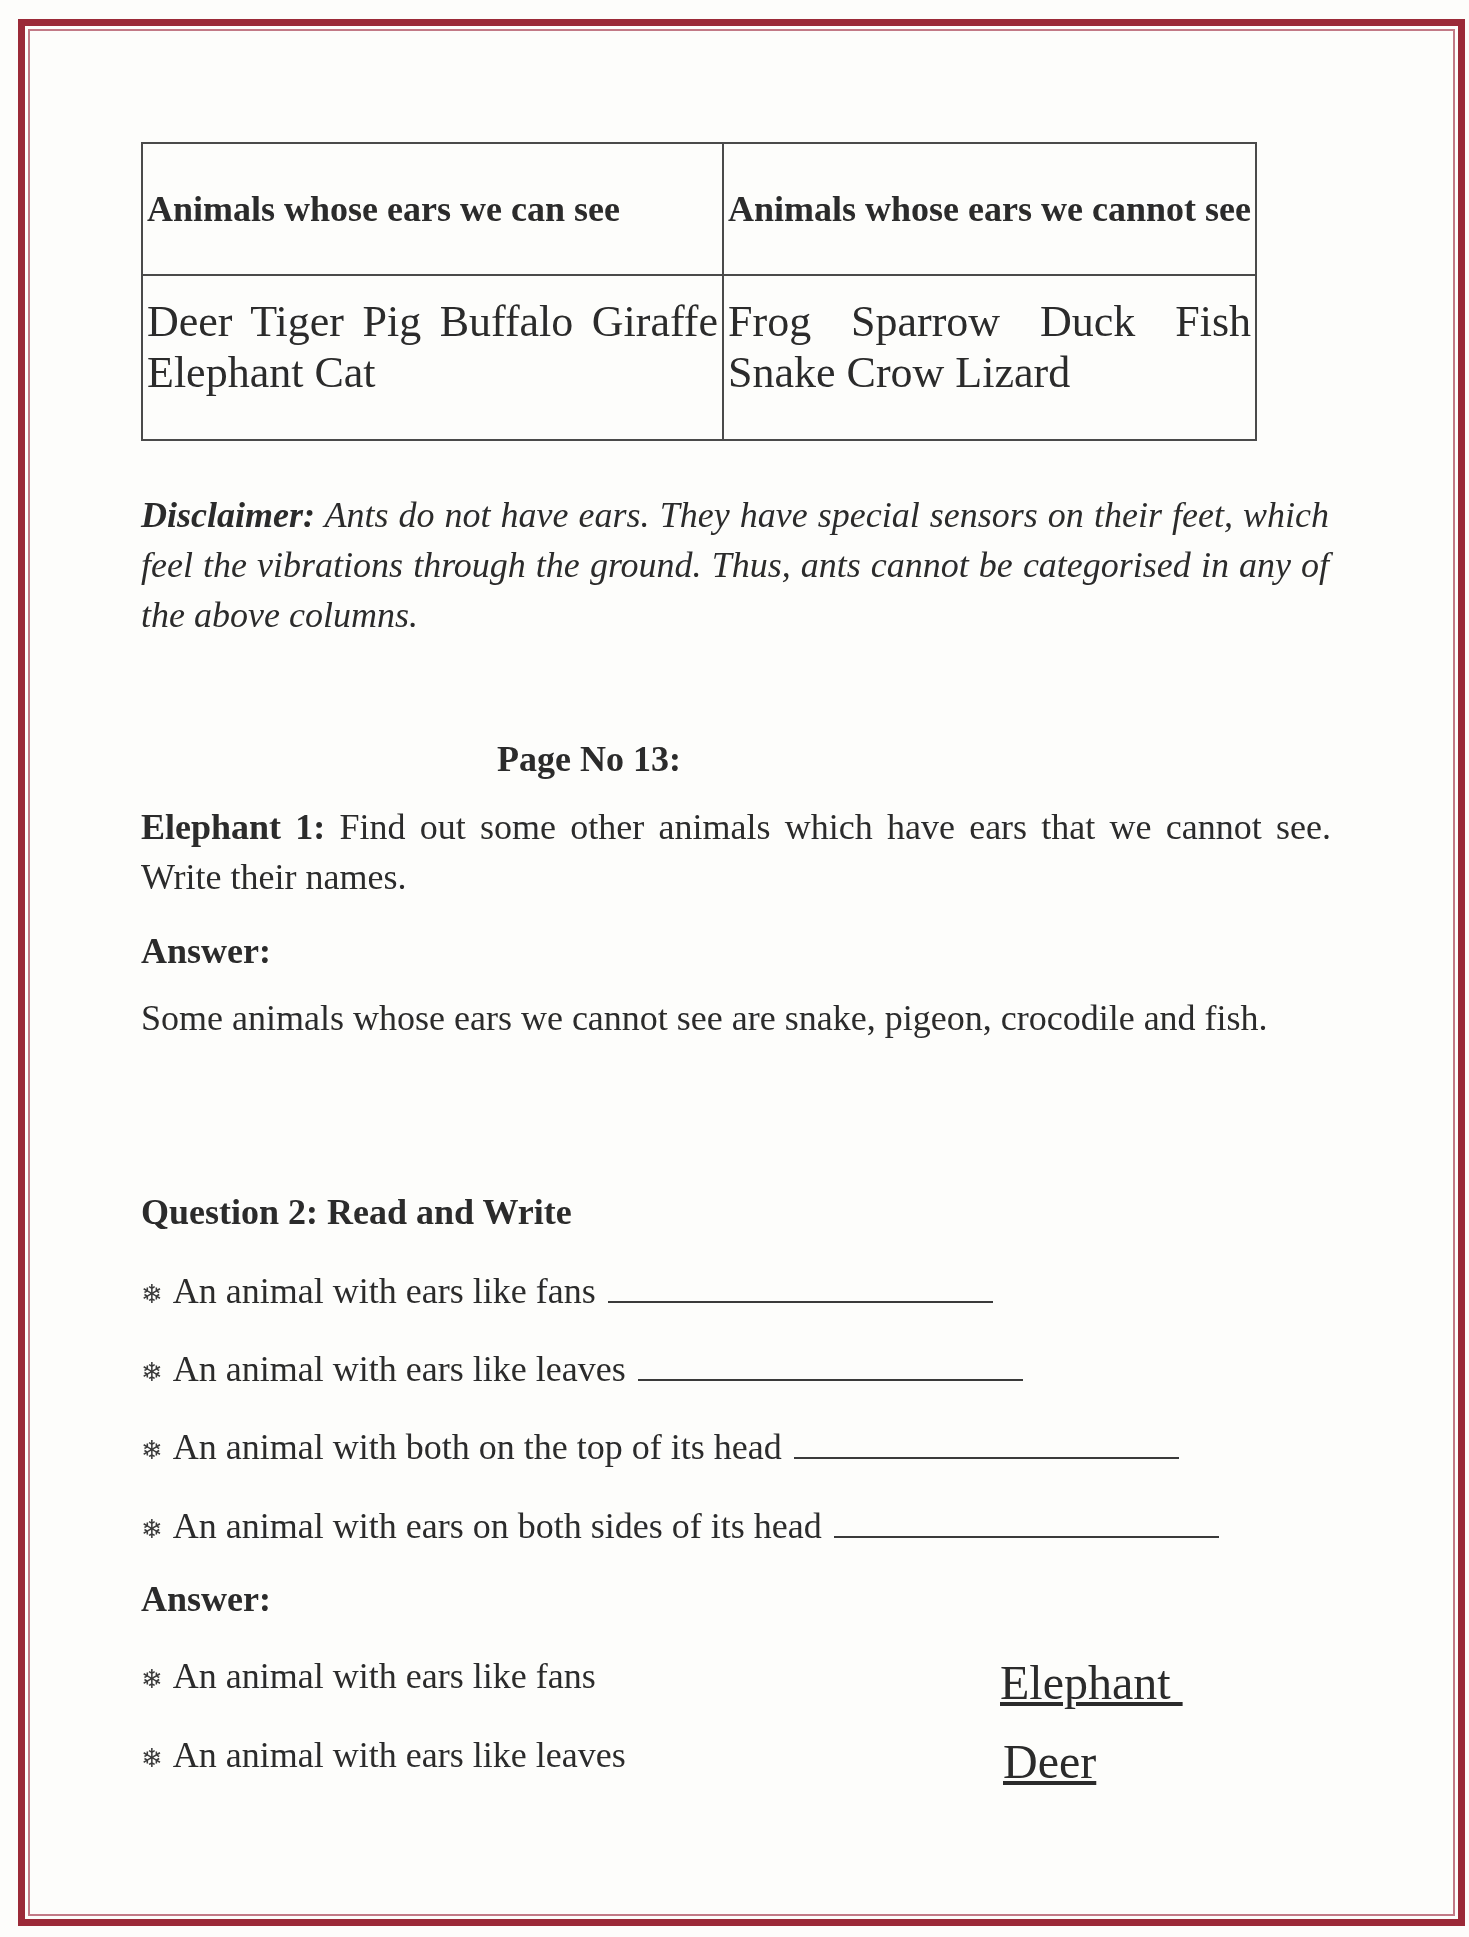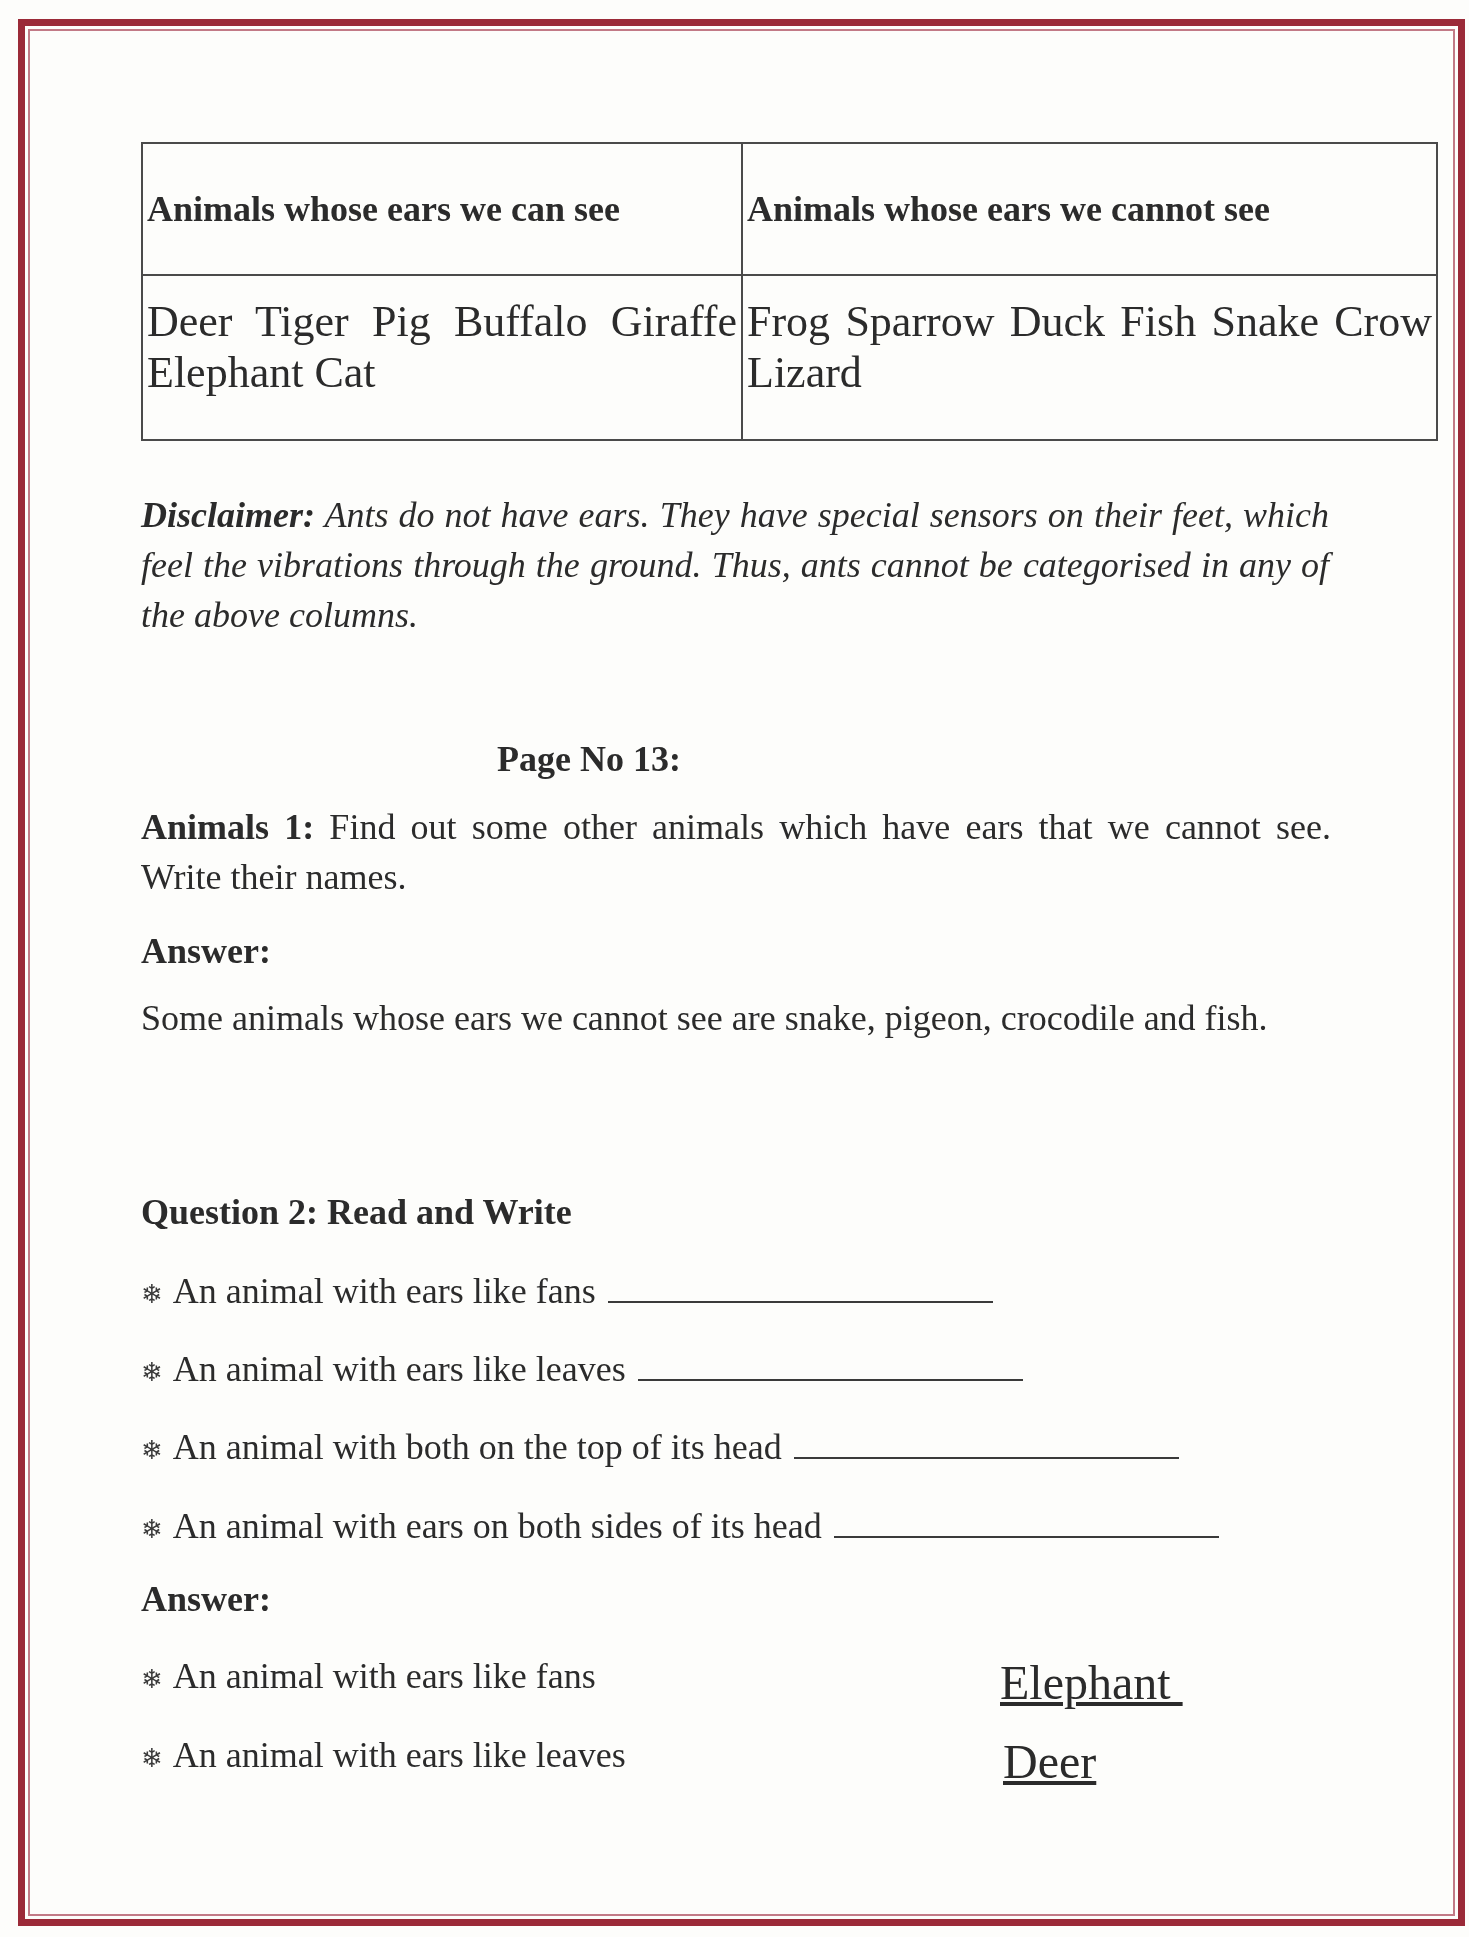--- a/index.html
+++ b/index.html
@@ -10,21 +10,21 @@
   .frame-outer {
     position:absolute; left:18px; top:19px; width:1447px; height:1907px;
     box-sizing:border-box; border:7px solid #9b2a38;
   }
   .frame-inner {
     position:absolute; left:28px; top:29px; width:1427px; height:1887px;
     box-sizing:border-box; border:2px solid #c27a86;
   }
   .abs { position:absolute; white-space:nowrap; }
   table.animals {
-    position:absolute; left:141px; top:142px; width:1297px; border-collapse:collapse;
+    position:absolute; left:141px; top:142px; width:1116px; border-collapse:collapse;
   }
   table.animals td, table.animals th {
     border:2px solid #4a4a4a; vertical-align:top; padding:0 4px; text-align:left;
   }
   table.animals th {
     height:130px; vertical-align:middle; font-size:36px; font-weight:bold; white-space:nowrap;
   }
   table.animals td {
     height:143px; font-size:44px; line-height:51px; padding-top:20px; text-align:justify;
     text-align-last:left;
@@ -59,21 +59,21 @@
     <td class="col1">Deer Tiger Pig Buffalo Giraffe Elephant Cat</td>
     <td>Frog Sparrow Duck Fish Snake Crow Lizard</td>
   </tr>
 </tbody>
   </table>
 
 <div class="disclaimer"><b>Disclaimer:</b><span> Ants do not have ears. They have special sensors on their feet, which feel the vibrations through the ground. Thus, ants cannot be categorised in any of the above columns.</span></div>
 
 <div class="page-no">Page No 13:</div>
 
-<div class="para" style="top:802px;"><span class="bold-h">Animals 1:</span><span> Find out some other animals which have ears that we cannot see. Write their names.</span></div>
+<div class="para" style="top:802px;"><span class="bold-h">Elephant 1:</span><span> Find out some other animals which have ears that we cannot see. Write their names.</span></div>
 
 <div class="abs bold-h" style="left:141px; top:930px;">Answer:</div>
 
 <div class="para" style="top:993px;">Some animals whose ears we cannot see are snake, pigeon, crocodile and fish.</div>
 
 <div class="abs bold-h" style="left:141px; top:1191px;">Question 2: Read and Write</div>
 
 <div class="bullet-row" style="top:1270px;">
   <span class="snow">❄</span>
   <span>An animal with ears like fans</span>

